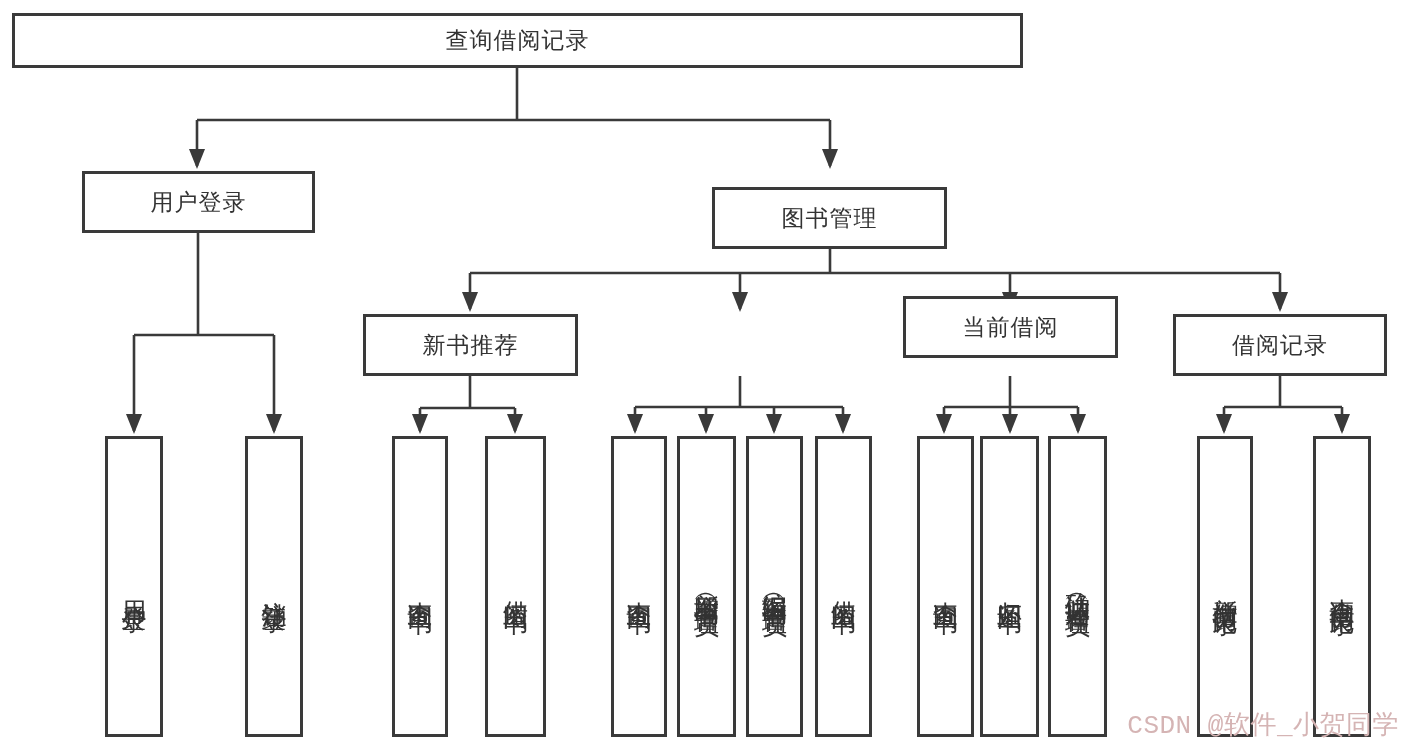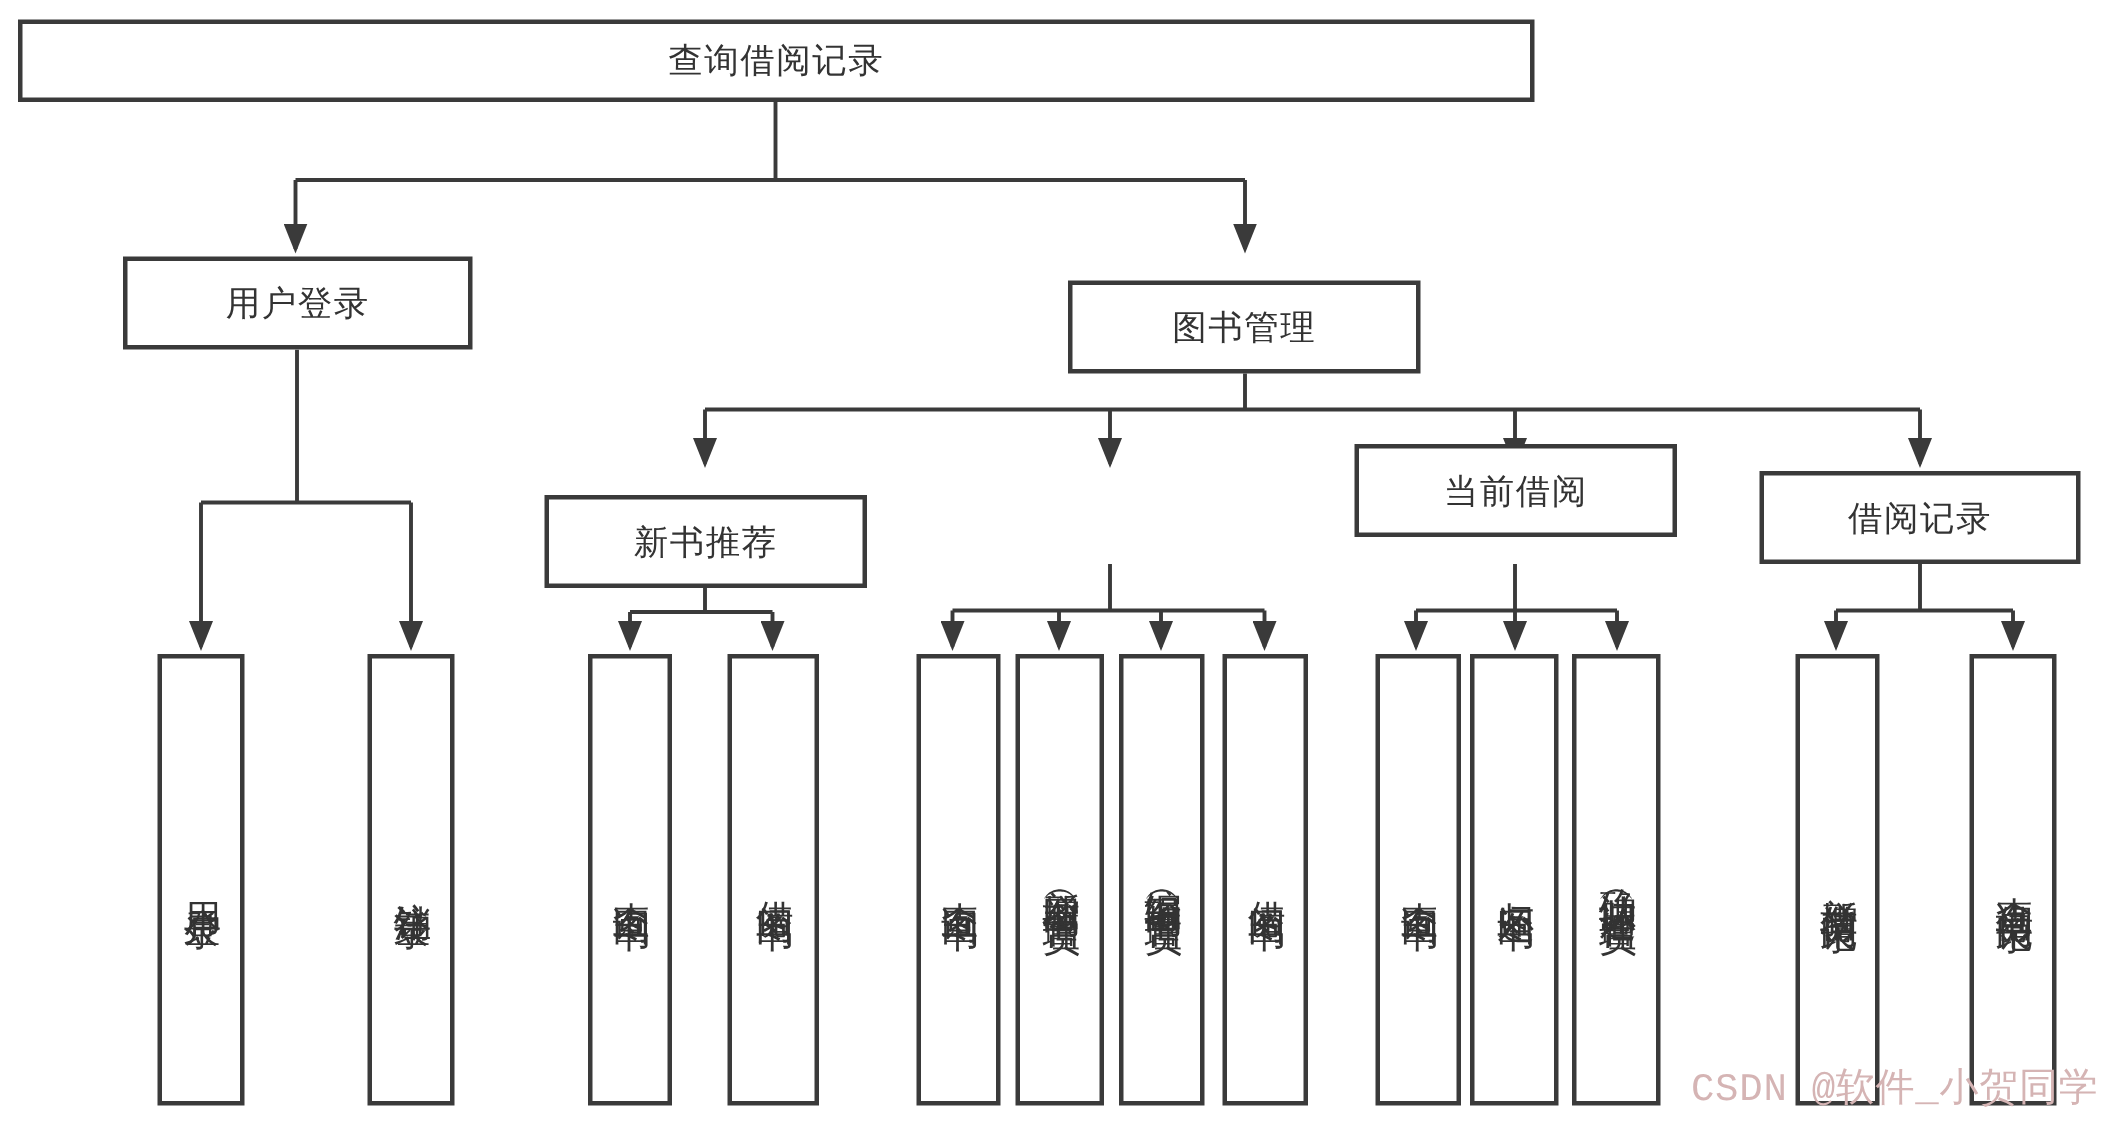--- a/index.html
+++ b/index.html
@@ -113,21 +113,21 @@
     <path d="M1224,407 H1342"></path>
     <path d="M1224,407 V431" marker-end="url(#arrow)"></path>
     <path d="M1342,407 V431" marker-end="url(#arrow)"></path>
   </svg>
 
   <div class="box hbox" style="left:12px;top:13px;width:1011px;height:55px;">查询借阅记录</div>
 
   <div class="box hbox" style="left:82px;top:171px;width:233px;height:62px;">用户登录</div>
   <div class="box hbox" style="left:712px;top:187px;width:235px;height:62px;">图书管理</div>
 
-  <div class="box hbox" style="left:363px;top:314px;width:215px;height:62px;margin-top:16px;">新书推荐</div>
+  <div class="box hbox" style="left:363px;top:314px;width:215px;height:62px;">新书推荐</div>
   <div class="box hbox" style="left:903px;top:296px;width:215px;height:62px;">当前借阅</div>
   <div class="box hbox" style="left:1173px;top:314px;width:214px;height:62px;">借阅记录</div>
 
   <div class="box vbox" style="left:105px;top:436px;width:58px;height:301px;">用户登录</div>
   <div class="box vbox" style="left:245px;top:436px;width:58px;height:301px;">注销登录</div>
 
   <div class="box vbox" style="left:392px;top:436px;width:56px;height:301px;">查询图书</div>
   <div class="box vbox" style="left:485px;top:436px;width:61px;height:301px;">借阅图书</div>
 
   <div class="box vbox" style="left:611px;top:436px;width:56px;height:301px;">查询图书</div>

